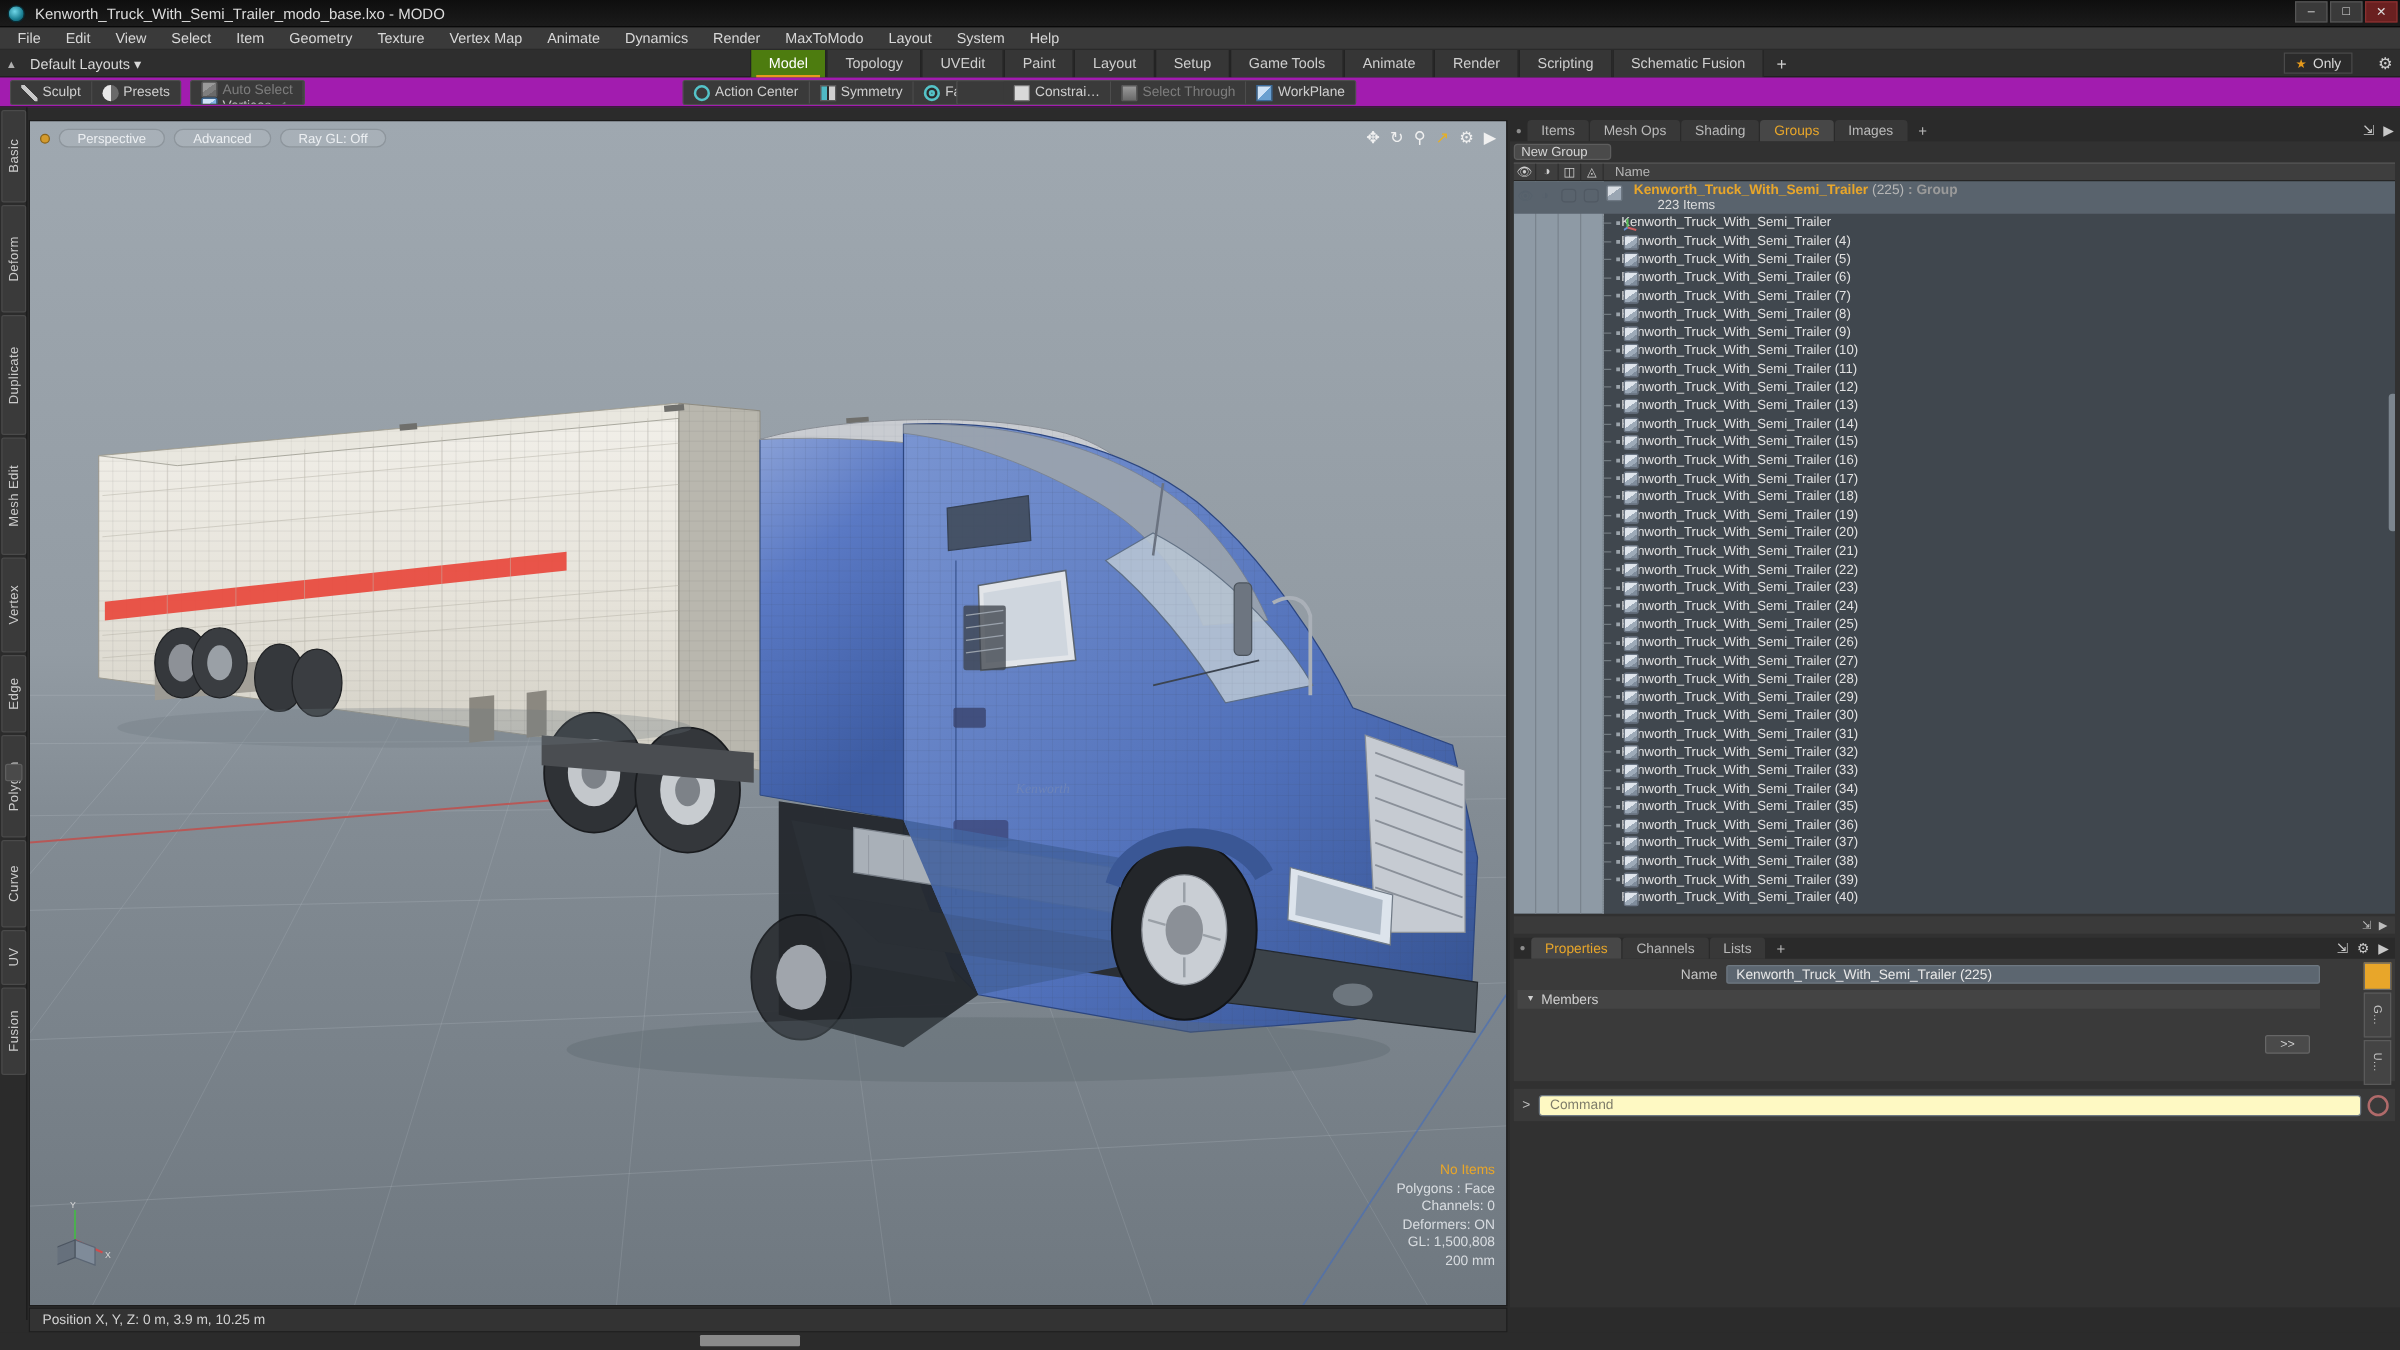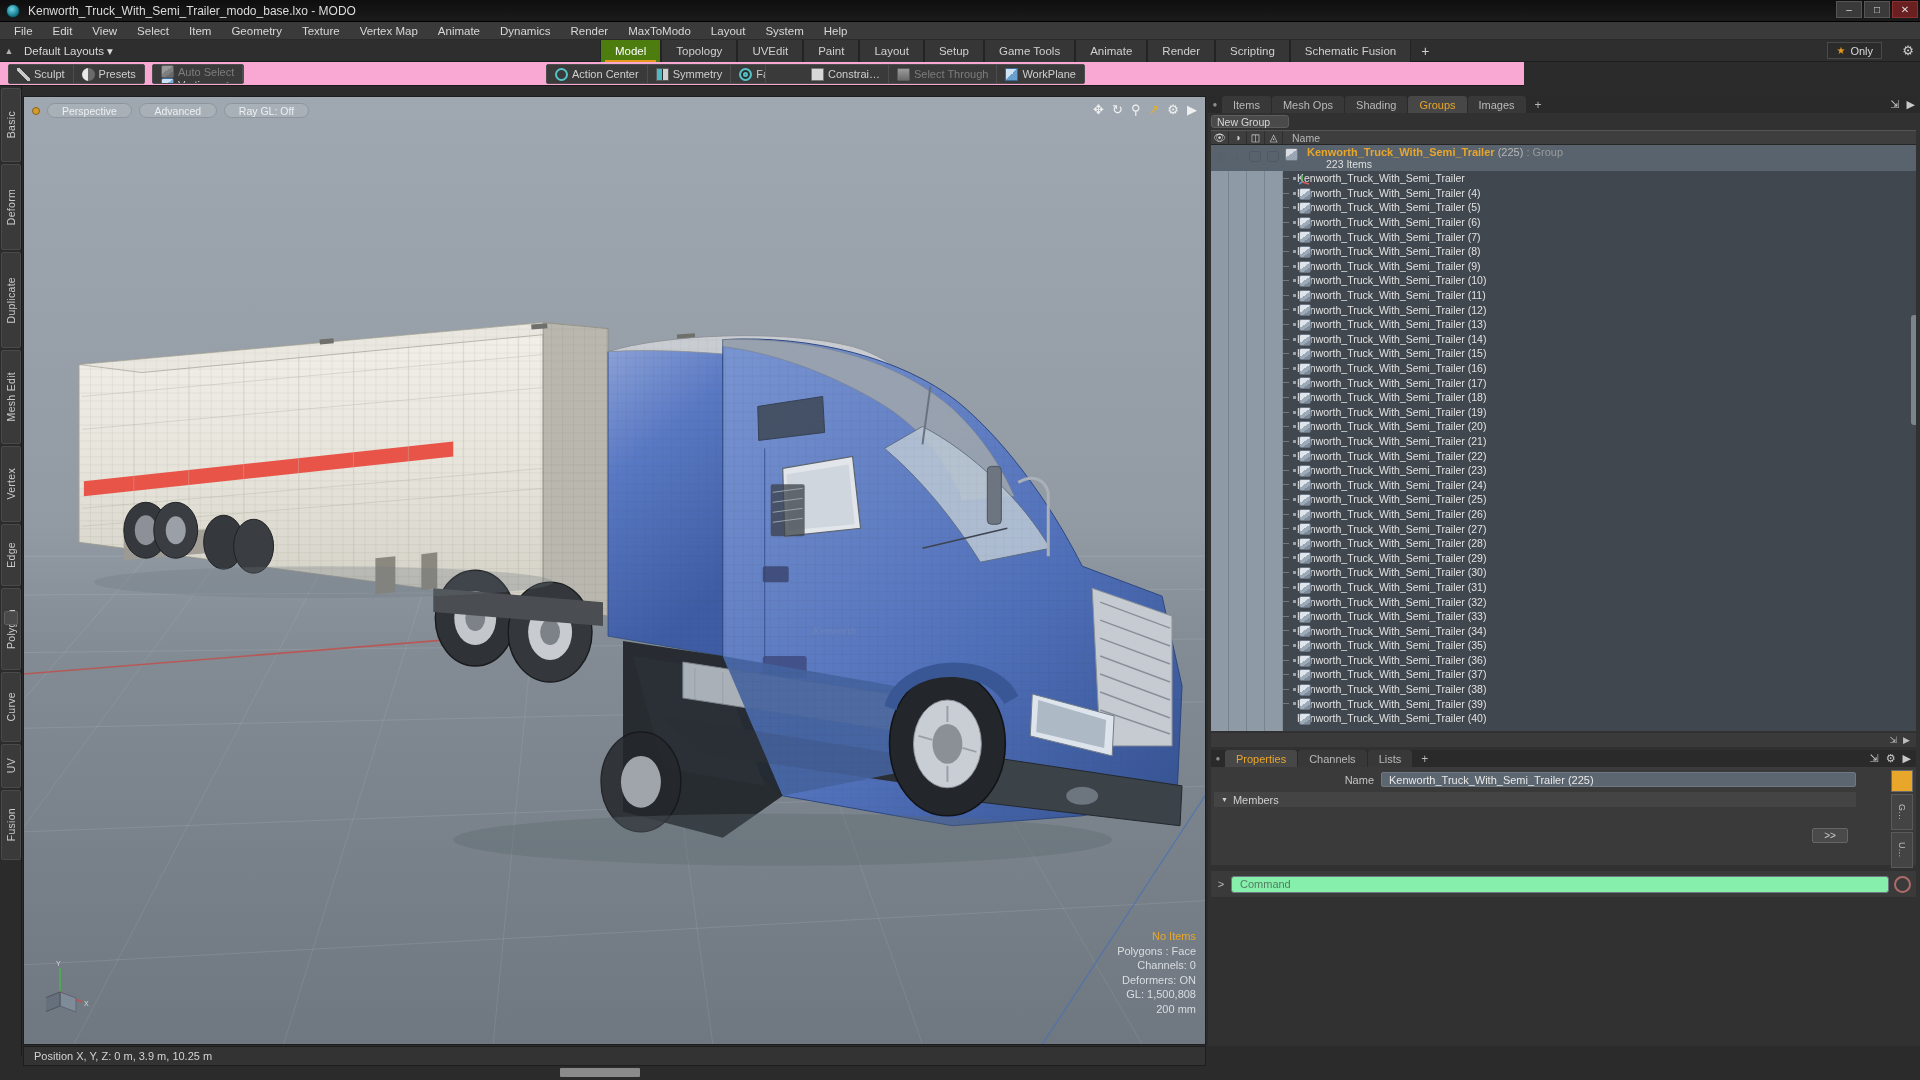--- a/index.html
+++ b/index.html
@@ -36,22 +36,22 @@
     border-left:1px solid #232323; border-right:1px solid #232323; background:#363636; position:relative;}
   .lay-tab.active { background:#4d7c0f; color:#fff; }
   .lay-tab.active:after { content:""; position:absolute; left:4px; right:4px; bottom:0; height:2px; background:#e59a1c; }
   .lay-plus { font-size:14px; color:#cfcfcf; padding:0 10px; display:flex; align-items:center; }
   .only-box { position:absolute; right:38px; top:2px; height:17px; background:#2b2b2b; border:1px solid #4a4a4a;
      display:flex; align-items:center; padding:0 8px; gap:5px; font-size:11px; color:#d8d8d8; }
   .star { color:#e59a1c; font-size:10px; }
   .gear-r { position:absolute; right:6px; top:3px; font-size:13px; color:#cfcfcf; }
 
   
-  .modebar { position:absolute; left:0; top:62px; width:1524px; height:24px;
-    background:#f9a8d4; border-bottom:1px solid #1a1a1a; }
+  .modebar { position:absolute; left:0; top:62px; width:1920px; height:24px;
+    background:#a21caf; border-bottom:1px solid #1a1a1a; }
   .tgroup { position:absolute; top:2px; height:20px; display:flex; align-items:stretch;
     border:1px solid #4d4d4d; background:#3a3a3a; border-radius:2px; overflow:hidden; }
   .tbtn { display:flex; align-items:center; gap:4px; padding:0 8px; font-size:11px; color:#cfcfcf;
      border-right:1px solid #4d4d4d; background:#3a3a3a; white-space:nowrap; }
   .tbtn:last-child { border-right:none; }
   .tbtn.on { background:#e79b22; color:#1a1a1a; }
   .tbtn.dim { color:#7d7d7d; }
   .ic { width:13px; height:13px; flex:none; display:inline-block; }
   .cube-b { background:linear-gradient(145deg,#cfe3f7 0 42%, #7fb2e3 42% 70%, #4d87c2 70%); border:1px solid #3a6a9a; border-radius:2px; }
   .cube-o { background:linear-gradient(145deg,#ffe6c0 0 42%, #f0b05a 42% 70%, #d78b24 70%); border:1px solid #a66a10; border-radius:2px; }
@@ -121,21 +121,21 @@
 
   .tree-body { position:absolute; left:3px; top:49px; width:705px; height:586px; overflow:hidden;
     background:#40474e; }
   .gutter { position:absolute; left:0; top:0; width:72px; height:586px; background:#8e9aa5; }
   .g-col { position:absolute; top:0; width:18px; height:586px; border-right:1px solid #79838d; }
   .trow { position:relative; height:14.6px; display:flex; align-items:center; font-size:10.5px;
      color:#e2e2e2; padding-left:86px; white-space:nowrap; }
   .grouprow { position:relative; height:26px; background:#59636d; padding-left:78px; }
   .grouprow .gname { position:absolute; left:96px; top:1px; font-size:11px; color:#e8a62a; font-weight:bold; }
   .grouprow .gcount { color:#b6b6b6; font-weight:normal; }
-  .grouprow .gtype { color:#9a9a9a; font-weight:normal; }
+  .grouprow .gtype { color:#9a9a9a; font-weight:bold; }
   .grouprow .gitems { position:absolute; left:115px; top:13px; font-size:10.5px; color:#dedede; }
   .gicon { position:absolute; left:74px; top:3px; width:13px; height:13px; border-radius:2px;
     background:linear-gradient(145deg,#d8dde3 0 45%, #9aa6b3 45%); border:1px solid #6e7883; }
   .dash { position:absolute; left:72px; width:6px; height:1px; background:#70797f; }
   .midot { position:absolute; left:82px; width:3px; height:3px; background:#9aa3aa; }
   .titem-ic { position:absolute; left:88px; width:12px; height:12px; }
   .meshic { background:linear-gradient(145deg,#dfe5ec 0 45%, #9daab8 45% 72%, #7f8c9b 72%); border:1px solid #6a7482; border-radius:2px; }
   .vertline { position:absolute; left:71px; top:26px; bottom:0; border-left:1px dotted #8b949c; }
   .tree-thumb { position:absolute; right:-2px; top:170px; width:7px; height:110px; background:#7b858e; border-radius:3px; }
   .tree-foot { position:absolute; left:3px; top:637px; width:705px; height:14px; background:#3a3a3a;
@@ -161,21 +161,21 @@
      display:flex; align-items:center; justify-content:center; }
   .side-swatch { position:absolute; right:3px; top:20px; width:22px; height:22px; background:#e8a62a; border:1px solid #6a6a6a; }
   .side-v { position:absolute; right:3px; width:22px; background:#444; border:1px solid #5a5a5a;
      display:flex; align-items:center; justify-content:center; }
   .side-v span { writing-mode:vertical-rl; font-size:9px; color:#c0c0c0; }
 
   
   .cmdbar { position:absolute; left:3px; top:775px; width:705px; height:26px; background:#3a3a3a;
     display:flex; align-items:center; gap:5px; padding:0 5px; }
   .cmd-gt { font-size:11px; color:#bdbdbd; width:10px; text-align:center; }
-  .cmd-input { flex:1; height:17px; background:#86efac; border:1px solid #6e7881; border-radius:3px;
+  .cmd-input { flex:1; height:17px; background:#fef9c3; border:1px solid #6e7881; border-radius:3px;
     font-size:11px; color:#3a3a3a; display:flex; align-items:center; padding-left:8px; }
   .cmd-rec { width:17px; height:17px; border:2px solid #b06a6a; border-radius:50%; }
 </style>
 </head>
 <body>
 
 <div class="titlebar">
   <div class="tlogo"></div>
   <div class="ttext">Kenworth_Truck_With_Semi_Trailer_modo_base.lxo - MODO</div>
   <div class="wbtns">

